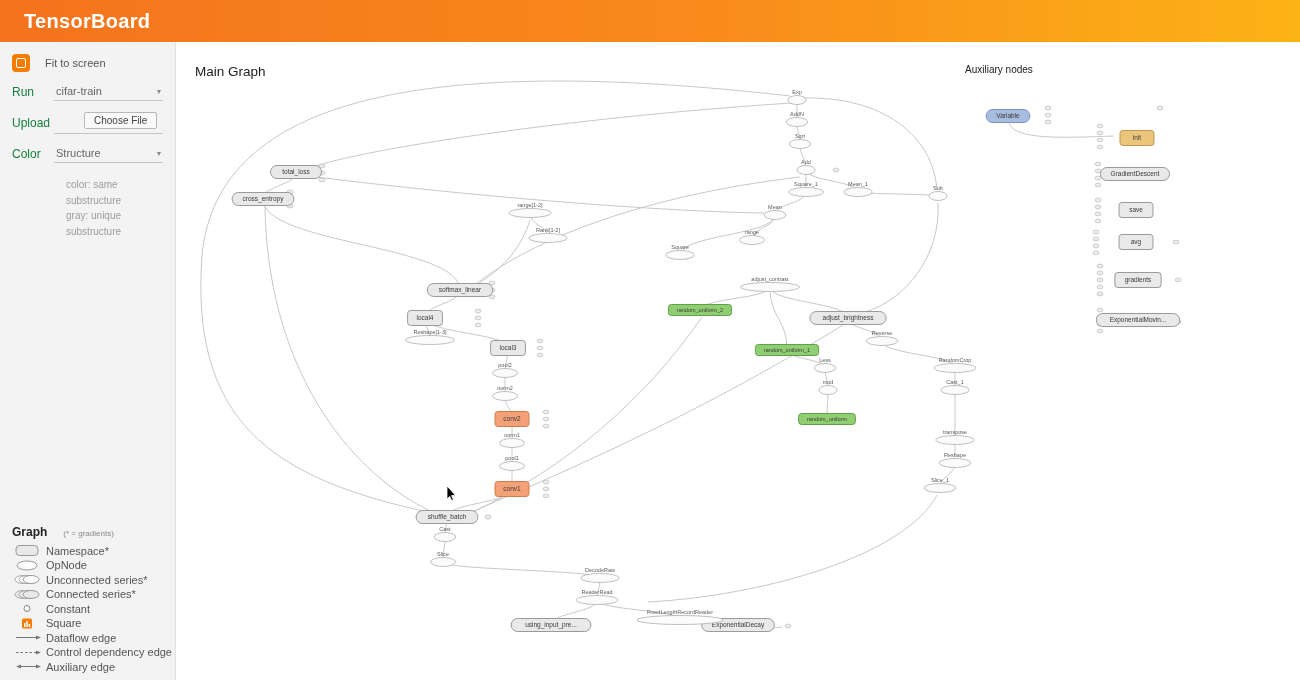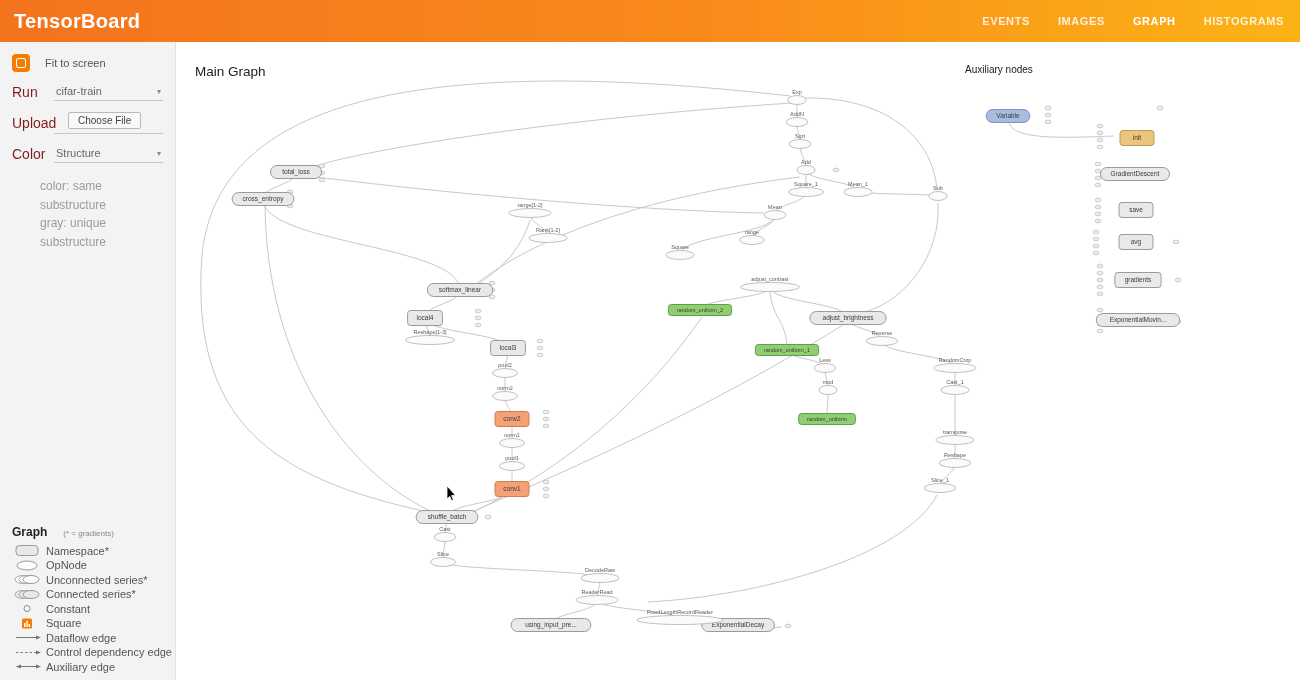--- a/index.html
+++ b/index.html
@@ -7,67 +7,61 @@
   body {
     width:1300px; height:680px; position:relative; overflow:hidden;
     background:#ffffff; font-family:"Liberation Sans", sans-serif;
   }
   
   .header {
     position:absolute; top:0; left:0; width:1300px; height:42px;
     background:linear-gradient(90deg,#f4731d 0%, #f98b1b 55%, #fcb316 100%);
     display:flex; align-items:center; z-index:10;
   }
-  .app-title { color:#fff; font-size:20px; font-weight:bold; padding-left:14px; letter-spacing:.3px; }
+  .app-title { color:#fff; font-size:20px; font-weight:bold; padding-left:24px; letter-spacing:.3px; }
   .nav { margin-left:auto; display:flex; gap:28px; padding-right:16px; }
   .nav span { color:rgba(255,255,255,.82); font-size:11px; font-weight:bold; letter-spacing:.6px; cursor:pointer; }
   .nav span.active { color:#ffffff; }
   
   .sidebar {
     position:absolute; top:42px; left:0; width:176px; bottom:0;
     background:#f3f3f3; border-right:1px solid #e2e2e2; color:#444;
   }
   .controls { padding:12px 12px 0 12px; }
   .ctl-row { display:flex; align-items:center; margin-bottom:11px; }
   .fit-btn { width:18px; height:18px; border-radius:4px; background:#f57c00; position:relative; margin-right:15px; flex:none; cursor:pointer; }
   .fit-btn::after { content:""; position:absolute; inset:4px; border:1.5px solid #fff; border-radius:2px; }
   .fit-label { font-size:11px; color:#555; }
-  .ctl-lbl { width:42px; font-size:14px; color:#7f1d1d; flex:none; }
+  .ctl-lbl { width:42px; font-size:12px; color:#15803d; flex:none; }
   .dropdown { flex:1; border-bottom:1px solid #c6c6c6; display:flex; justify-content:space-between; align-items:center; padding:2px 2px 3px 2px; cursor:pointer; }
   .dropdown .val { font-size:11px; color:#666; }
   .dropdown .caret { font-size:8px; color:#888; }
   .file-wrap { flex:1; border-bottom:1px solid #c6c6c6; padding-bottom:4px; display:flex; }
-  .file-btn { border:1px solid #b9b9b9; background:#f9f9f9; font-size:10px; color:#444; padding:2px 9px; border-radius:2px; margin-left:14px; cursor:pointer; }
-  .color-help { margin-left:28px; font-size:12px; color:#9c9c9c; line-height:1.55; margin-top:-6px; }
+  .file-btn { border:1px solid #b9b9b9; background:#f9f9f9; font-size:10px; color:#444; padding:2px 9px; border-radius:2px; margin-left:30px; cursor:pointer; }
+  .color-help { margin-left:54px; font-size:10px; color:#9c9c9c; line-height:1.55; margin-top:-6px; }
   
   .legend { position:absolute; left:0; right:0; bottom:6px; padding-left:12px; }
   .legend-title-row { display:flex; align-items:baseline; margin-bottom:5px; }
   .legend-title { font-size:12px; font-weight:bold; color:#222; }
   .legend-note { font-size:8px; color:#888; margin-left:16px; }
   .legend-row { display:flex; align-items:center; height:14.5px; }
   .legend-row svg { width:34px; height:13px; flex:none; }
   .legend-row .llbl { font-size:11px; color:#555; }
   
   .main { position:absolute; left:176px; top:42px; right:0; bottom:0; background:#fff; }
   .main-title { position:absolute; left:19px; top:22px; font-size:13.5px; color:#212121; z-index:2; }
   .aux-title { position:absolute; left:789px; top:22px; font-size:10px; color:#212121; z-index:2; }
   #graph-svg { position:absolute; left:0; top:0; width:1124px; height:638px; }
   #graph-svg text { font-family:"Liberation Sans", sans-serif; }
 </style>
 </head>
 <body>
 
 <div class="header">
   <div class="app-title">TensorBoard</div>
-  <div class="nav">
-    <span>EVENTS</span>
-    <span>IMAGES</span>
-    <span class="active">GRAPH</span>
-    <span>HISTOGRAMS</span>
-  </div>
 </div>
 
 <div class="sidebar">
   <div class="controls">
     <div class="ctl-row">
       <div class="fit-btn"></div>
       <div class="fit-label">Fit to screen</div>
     </div>
     <div class="ctl-row">
       <div class="ctl-lbl">Run</div>

